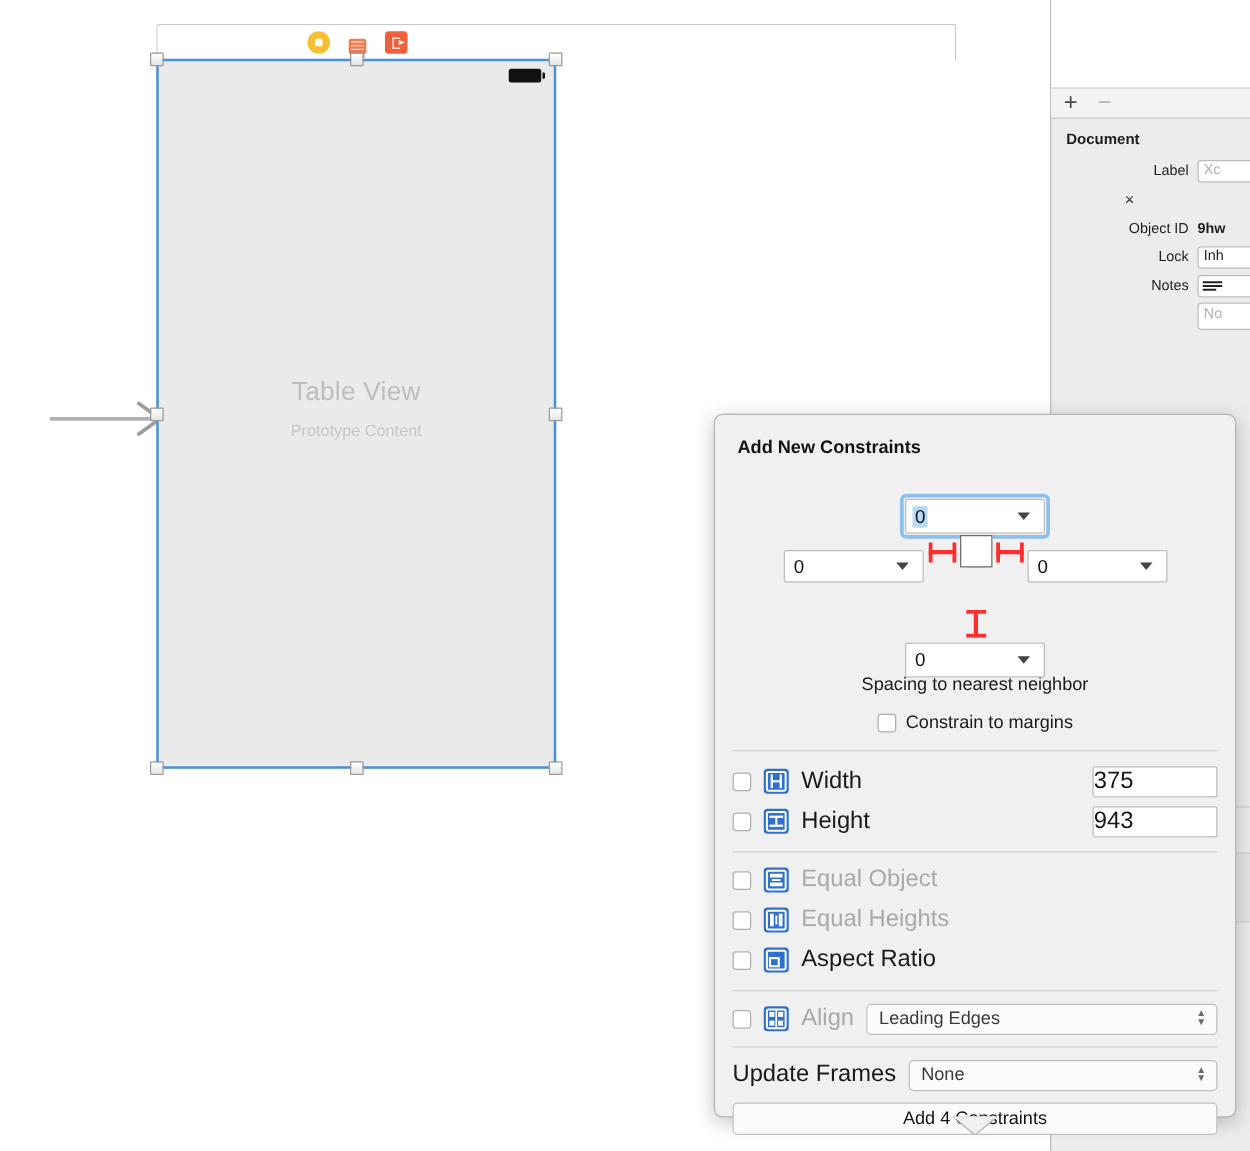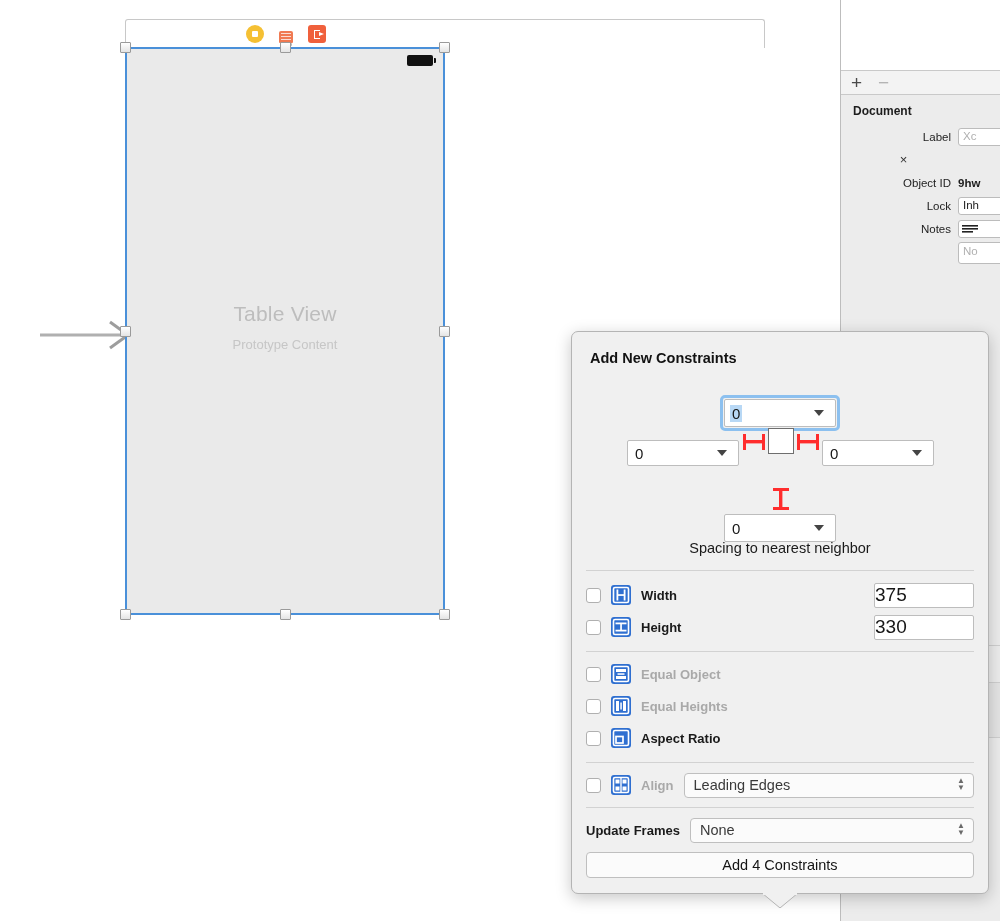--- a/index.html
+++ b/index.html
@@ -369,23 +369,22 @@
   }
 
   .ctrl-row {
     display: flex;
     align-items: center;
     gap: 10px;
     padding: 0 14px;
     height: 32px;
   }
   .ctrl-row .rowlabel {
-    font-size: 13px;
+    font-size: 19px;
     color: #1a1a1a;
-    font-weight: bold;
   }
   .ctrl-row .rowlabel.dim { color: #a9a9a9; }
   .ctrl-row .spacer { flex: 1; }
 
   .cicon {
     width: 20px; height: 20px;
     border-radius: 3px;
     background: #2f6fd0;
     position: relative;
     flex: none;
@@ -585,20 +584,24 @@
       <rect x="1" y="2" width="3" height="16" fill="#ff2d2d"></rect>
       <rect x="1" y="8" width="22" height="3.4" fill="#ff2d2d"></rect>
       <rect x="20" y="2" width="3" height="16" fill="#ff2d2d"></rect>
     </svg>
 
     <div id="center-square"></div>
   </div>
 
   <div class="caption">Spacing to nearest neighbor</div>
 
+  <div class="margins-row">
+    <div class="checkbox"></div>
+    <span>Constrain to margins</span>
+  </div>
 
   <div class="divider"></div>
 
   <div class="ctrl-row" style="margin-top:8px;">
     <div class="checkbox"></div>
     <div class="cicon">
       <svg width="20" height="20" viewBox="0 0 20 20">
         <rect x="2.5" y="2.5" width="15" height="15" rx="1.5" fill="none" stroke="#fff" stroke-width="1.6"></rect>
         <rect x="5.5" y="4.5" width="1.8" height="11" fill="#fff"></rect>
         <rect x="12.7" y="4.5" width="1.8" height="11" fill="#fff"></rect>
@@ -619,21 +622,21 @@
       <svg width="20" height="20" viewBox="0 0 20 20">
         <rect x="2.5" y="2.5" width="15" height="15" rx="1.5" fill="none" stroke="#fff" stroke-width="1.6"></rect>
         <rect x="4.5" y="5.5" width="11" height="1.8" fill="#fff"></rect>
         <rect x="4.5" y="12.7" width="11" height="1.8" fill="#fff"></rect>
         <rect x="9.2" y="6" width="1.7" height="8" fill="#fff"></rect>
       </svg>
     </div>
     <div class="rowlabel">Height</div>
     <div class="spacer"></div>
     <div class="num-combo">
-      <span class="cval">330</span>
+      <span class="cval">943</span>
       <span class="arrow"></span>
     </div>
   </div>
 
   <div class="divider" style="margin-top:8px;"></div>
 
   <div class="ctrl-row" style="margin-top:6px;">
     <div class="checkbox"></div>
     <div class="cicon">
       <svg width="20" height="20" viewBox="0 0 20 20">

